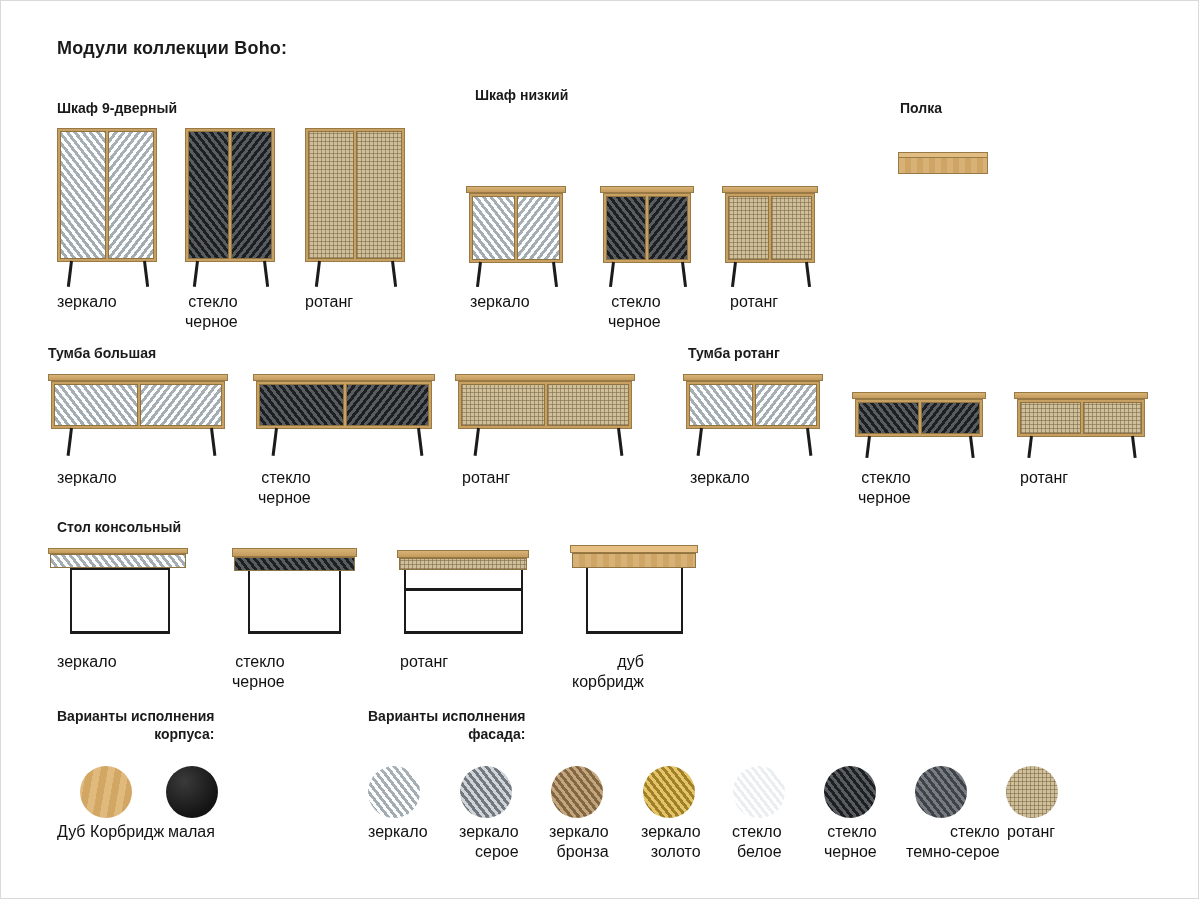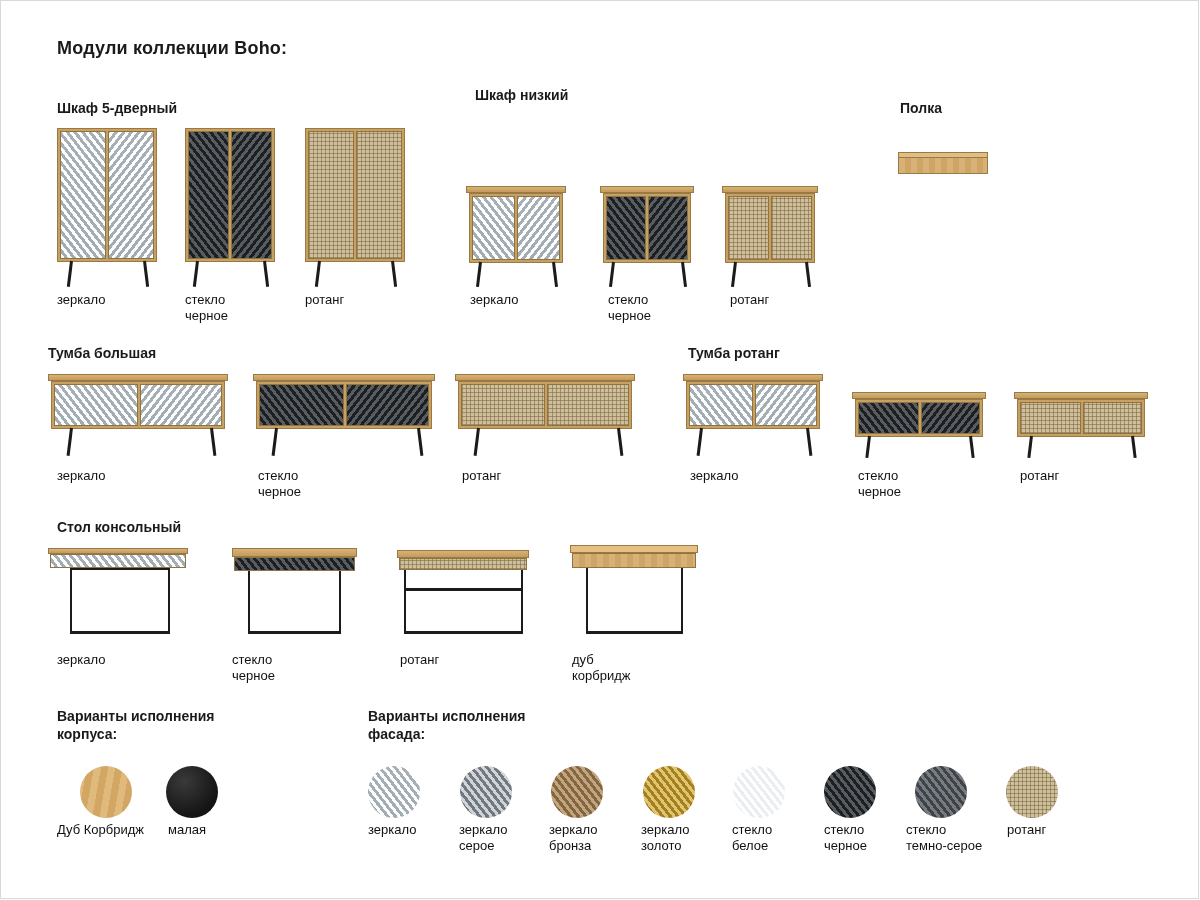--- a/index.html
+++ b/index.html
@@ -13,20 +13,21 @@
     font-family: "Liberation Sans", sans-serif;
     color: #1a1a1a;
     position: relative;
     overflow: hidden;
   }
   .page {
     position: relative;
     width: 1200px;
     height: 800px;
     box-sizing: border-box;
+    text-align: right;
   }
   .page-border {
     position: absolute;
     left: 0; top: 0;
     width: 1199px; height: 899px;
     border: 1px solid #d9d9d9;
     box-sizing: border-box;
     pointer-events: none;
   }
   .title {
@@ -39,21 +40,21 @@
   }
   .section-head {
     position: absolute;
     font-size: 14px;
     font-weight: bold;
     white-space: pre-line;
     line-height: 1.25;
   }
   .caption {
     position: absolute;
-    font-size: 13px;
+    font-size: 16px;
     color: #111;
     white-space: pre-line;
     line-height: 1.25;
   }
   .item {
     position: absolute;
   }
 
   
   .body-frame {
@@ -157,21 +158,21 @@
   }
 </style>
 </head>
 <body>
 
 <div class="page">
   <div class="page-border"></div>
 
   <div class="title">Модули коллекции Boho:</div>
 
-  <div class="section-head" style="left:57px; top:100px;">Шкаф 5-дверный</div>
+  <div class="section-head" style="left:57px; top:100px;">Шкаф 9-дверный</div>
 
   <div class="item">
     <div class="body-frame" style="left:57px; top:128px; width:100px; height:134px;"></div>
     <div class="panel fill-mirror" style="left:60px; top:131px; width:46px; height:128px;"></div>
     <div class="panel fill-mirror-r" style="left:108px; top:131px; width:46px; height:128px;"></div>
     <div class="leg" style="left:70px; top:261px; height:26px; transform:rotate(7deg); transform-origin:top center;"></div>
     <div class="leg" style="left:143px; top:261px; height:26px; transform:rotate(-7deg); transform-origin:top center;"></div>
     <div class="caption" style="left:57px; top:292px;">зеркало</div>
   </div>
 

